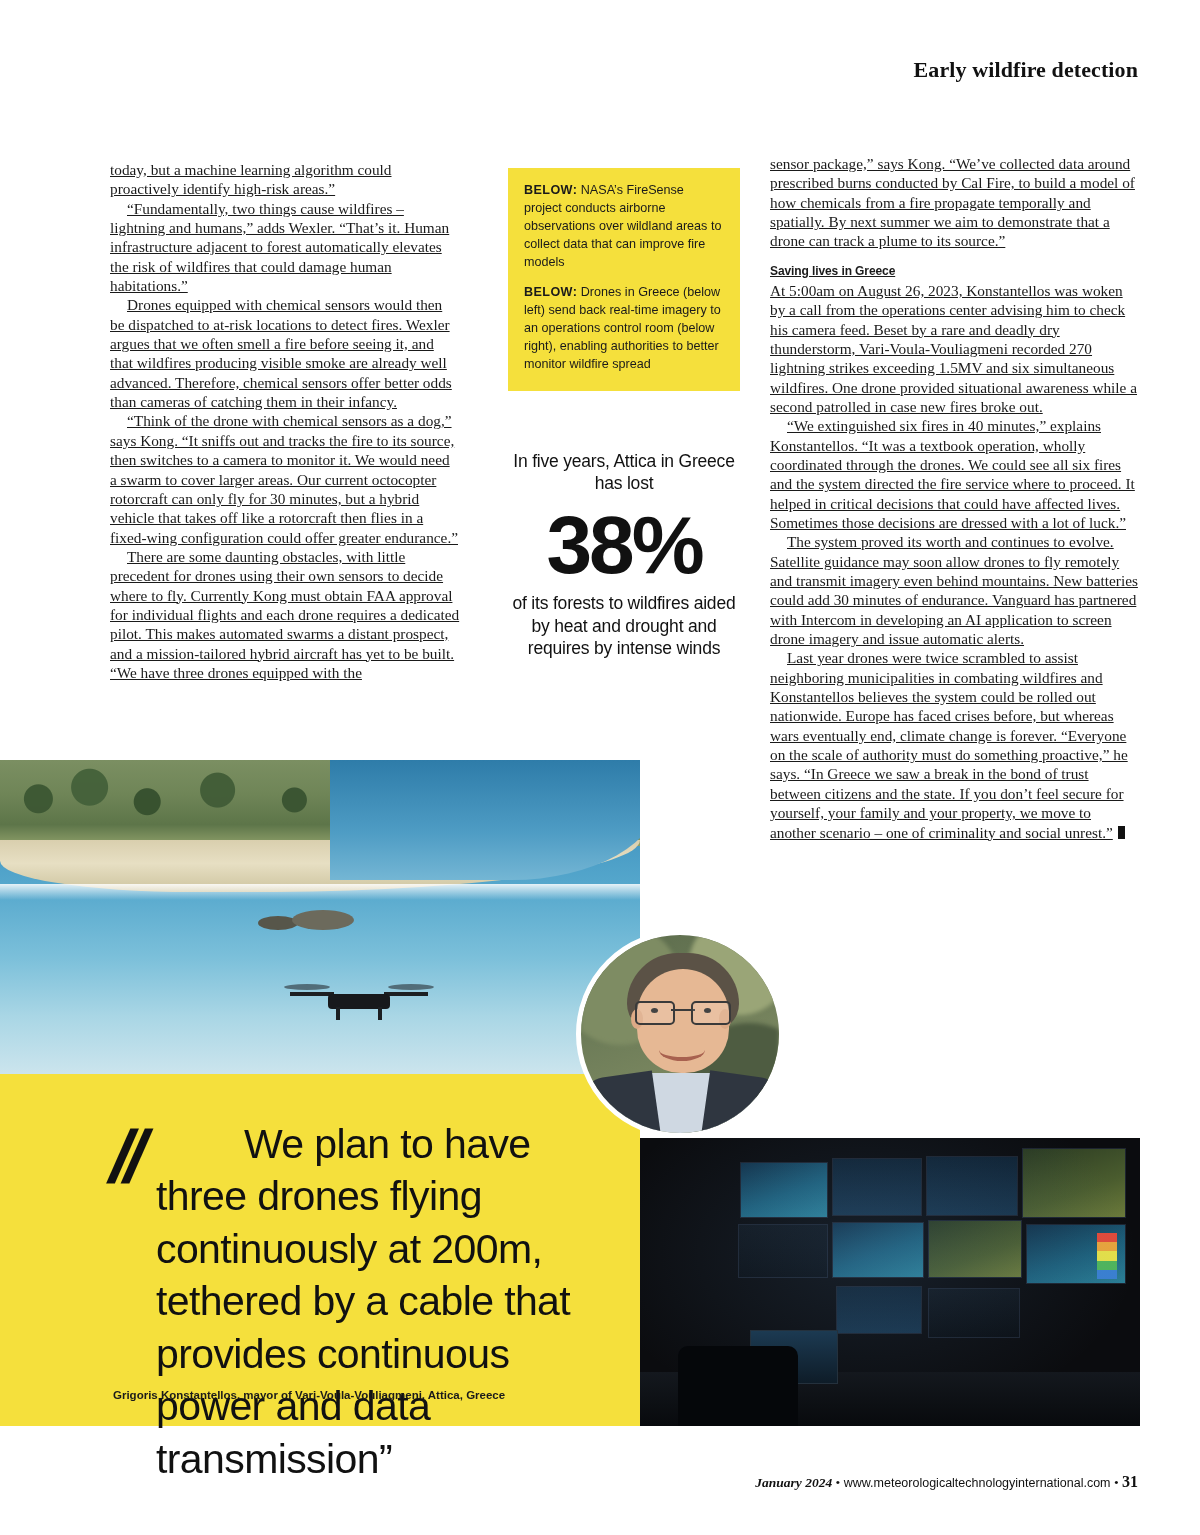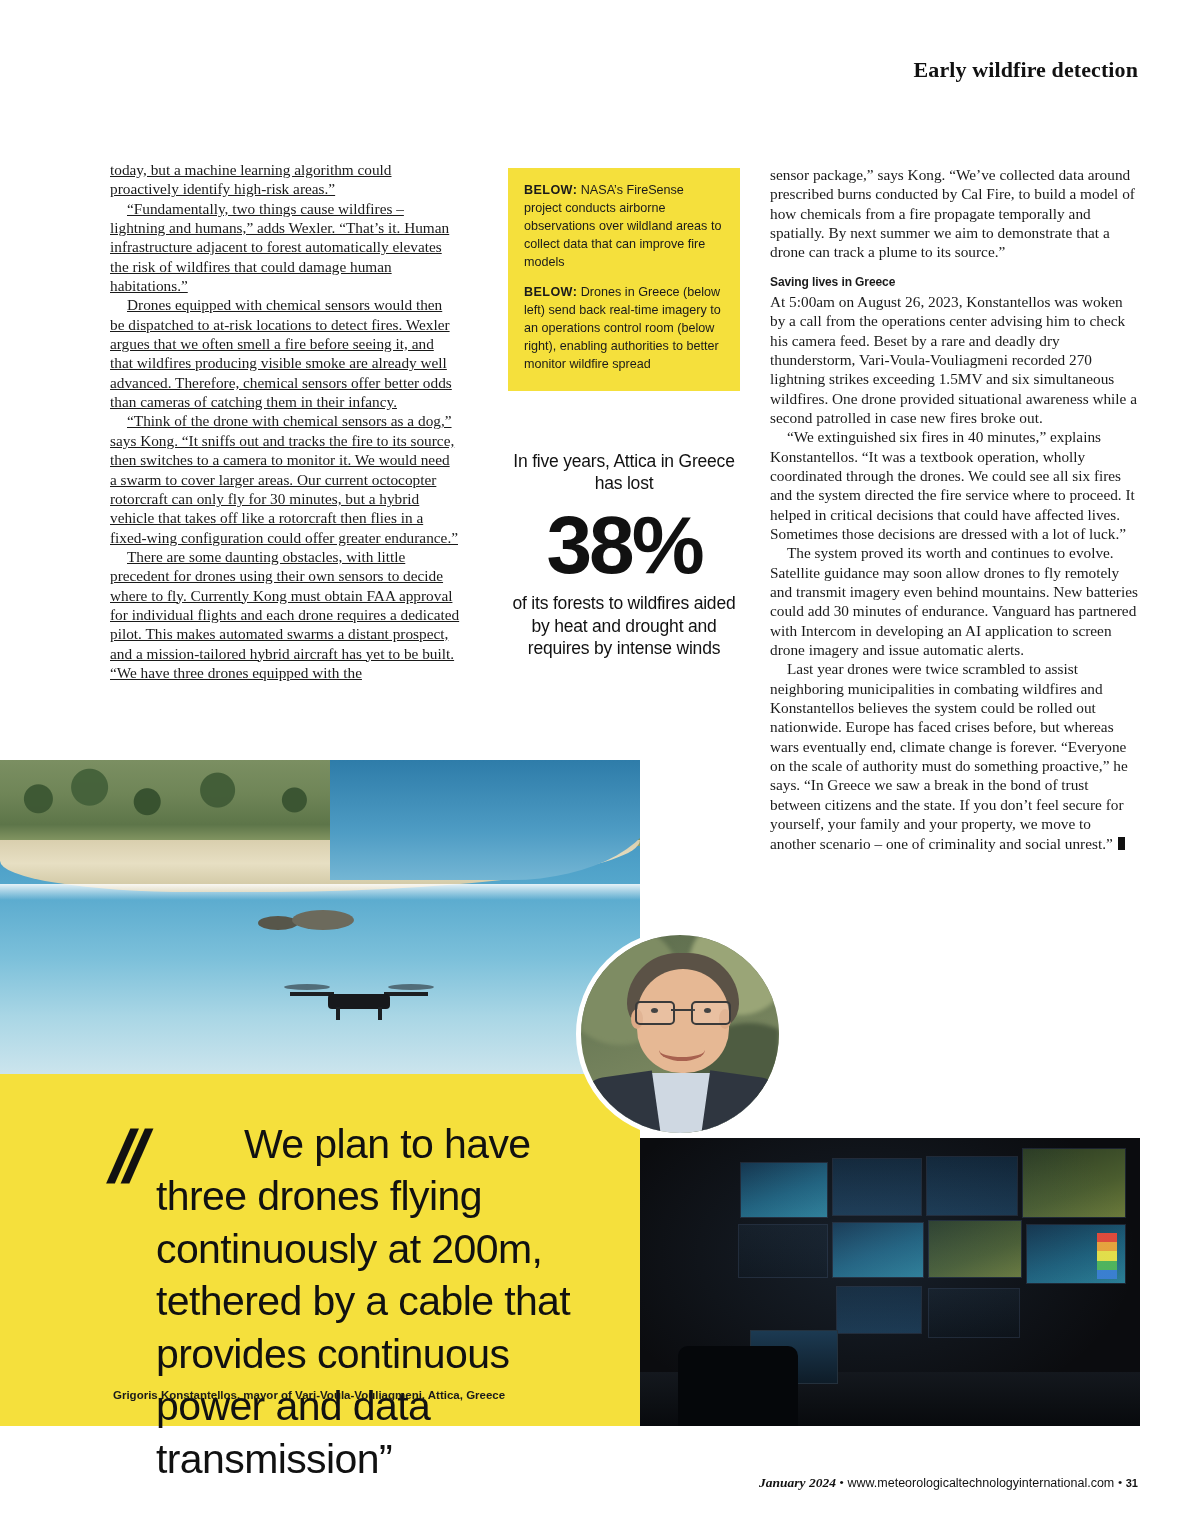--- a/index.html
+++ b/index.html
@@ -10,21 +10,21 @@
     position:absolute;top:57px;right:62px;
     font-family:"Liberation Serif",serif;font-weight:bold;font-size:22px;
     letter-spacing:.1px;color:#111;
   }
 
   
   .col{position:absolute;font-size:15.3px;line-height:1.265;text-align:left;}
   .col p{margin:0;text-indent:17px;}
   .col p.first{text-indent:0;}
   .col-left{left:110px;top:160px;width:350px;text-decoration:underline;}
-  .col-right{left:770px;top:165px;width:368px;}
+  .col-right{left:770px;top:154px;width:368px;text-decoration:underline;}
 
   .subhead{
     font-family:"Liberation Sans",sans-serif;font-weight:bold;font-size:12px;
     margin:13px 0 2px 0;letter-spacing:-.1px;
   }
   .endmark{display:inline-block;width:7px;height:13px;background:#111;vertical-align:-1px;margin-left:5px;}
 
   
   .caption-box{
     position:absolute;left:508px;top:168px;width:232px;
@@ -170,21 +170,21 @@
   .chairback{position:absolute;left:38px;bottom:0;width:120px;height:80px;background:#05070a;border-radius:10px 10px 0 0;}
   .lap{position:absolute;left:110px;bottom:42px;width:86px;height:52px;background:linear-gradient(180deg,#1c3a52,#0e1c28);border:1px solid #24313d;}
 
   
   .footer{
     position:absolute;right:62px;bottom:44px;
     font-family:"Liberation Serif",serif;font-size:13.5px;color:#111;
   }
   .footer .ital{font-style:italic;font-weight:bold;}
   .footer .site{font-family:"Liberation Sans",sans-serif;font-size:12.5px;}
-  .footer .pageno{font-family:Liberation Sans, sans-serif;font-weight:bold;font-size:11px;}
+  .footer .pageno{font-family:Liberation Serif, serif;font-weight:bold;font-size:16px;}
 </style>
 </head>
 <body>
 
 <div class="running-head">Early wildfire detection</div>
 
 <div class="col col-left">
   <p class="first">today, but a machine learning algorithm could proactively identify high-risk areas.”</p>
   <p>“Fundamentally, two things cause wildfires – lightning and humans,” adds Wexler. “That’s it. Human infrastructure adjacent to forest automatically elevates the risk of wildfires that could damage human habitations.”</p>
   <p>Drones equipped with chemical sensors would then be dispatched to at-risk locations to detect fires. Wexler argues that we often smell a fire before seeing it, and that wildfires producing visible smoke are already well advanced. Therefore, chemical sensors offer better odds than cameras of catching them in their infancy.</p>

